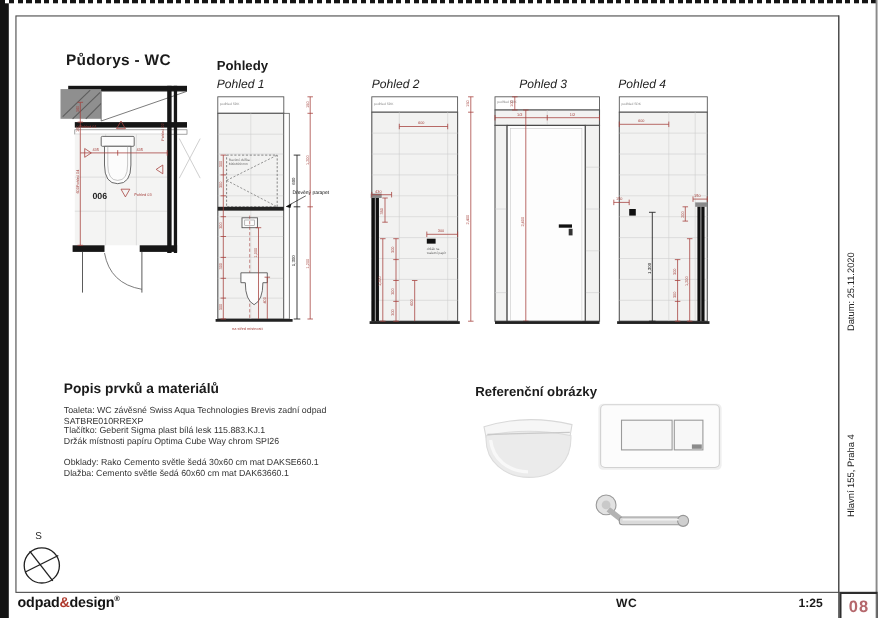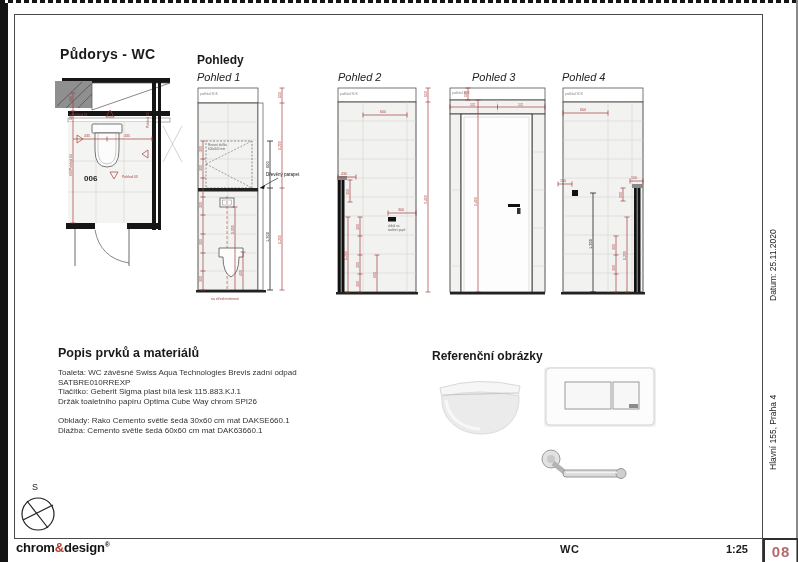--- a/index.html
+++ b/index.html
@@ -365,21 +365,21 @@
     </g>
     <text class="dt35" x="56.5" y="166" transform="rotate(-90 56.5 166)">300</text>
     <text class="dt35" x="56.5" y="187" transform="rotate(-90 56.5 187)">300</text>
   </svg>
 
   <div class="abs mat">
     <div class="mat-title">Popis prvků a materiálů</div>
     <div class="mline">Toaleta: WC závěsné Swiss Aqua Technologies Brevis zadní odpad</div>
     <div class="mline">SATBRE010RREXP</div>
     <div class="mline">Tlačítko: Geberit Sigma plast bílá lesk 115.883.KJ.1</div>
-    <div class="mline">Držák toaletního papíru Optima Cube Way chrom SPI26</div>
+    <div class="mline">Držák místnosti papíru Optima Cube Way chrom SPI26</div>
     <div class="mline gap">Obklady: Rako Cemento světle šedá 30x60 cm mat DAKSE660.1</div>
     <div class="mline">Dlažba: Cemento světle šedá 60x60 cm mat DAK63660.1</div>
   </div>
 
   <div class="abs ref-title">Referenční obrázky</div>
 
   <svg style="left:426px;top:362px" width="108" height="80" viewBox="0 0 108 80">
     <path d="M 14 26 Q 52 14 94 24 L 92 36 Q 54 28 16 36 Z" fill="#f6f6f6" stroke="#d8d8d8" stroke-width="1"></path>
     <path d="M 16 34 C 14 58 34 72 55 72 C 80 72 94 56 93 34 Q 54 26 16 34 Z" fill="#ebebeb" stroke="#dcdcdc" stroke-width="1"></path>
     <path d="M 20 38 C 22 56 36 66 54 67" fill="none" stroke="#f8f8f8" stroke-width="3"></path>
@@ -403,20 +403,20 @@
     <line x1="33" y1="26.5" x2="84" y2="26.5" stroke="#f2f2f2" stroke-width="1.5"></line>
   </svg>
 
   <svg style="left:18px;top:478px" width="42" height="58" viewBox="0 0 42 58">
     <text x="14" y="12" font-size="9" fill="#222">S</text>
     <circle cx="20" cy="36" r="16" fill="none" stroke="#222" stroke-width="1.2"></circle>
     <line x1="9" y1="23" x2="30" y2="50" stroke="#222" stroke-width="1.2"></line>
     <line x1="5" y1="42" x2="35" y2="27" stroke="#222" stroke-width="1.2"></line>
   </svg>
 
-  <div class="abs logo"><span>chrom</span><span class="amp">&amp;</span><span>design</span><sup>®</sup></div>
+  <div class="abs logo"><span>odpad</span><span class="amp">&amp;</span><span>design</span><sup>®</sup></div>
   <div class="abs tb-name">WC</div>
   <div class="abs tb-scale">1:25</div>
   <div class="abs sheet-box">08</div>
   <div class="abs side-text side-date">Datum: 25.11.2020</div>
   <div class="abs side-text side-addr">Hlavní 155, Praha 4</div>
 
 </div>
 
 </body></html>

